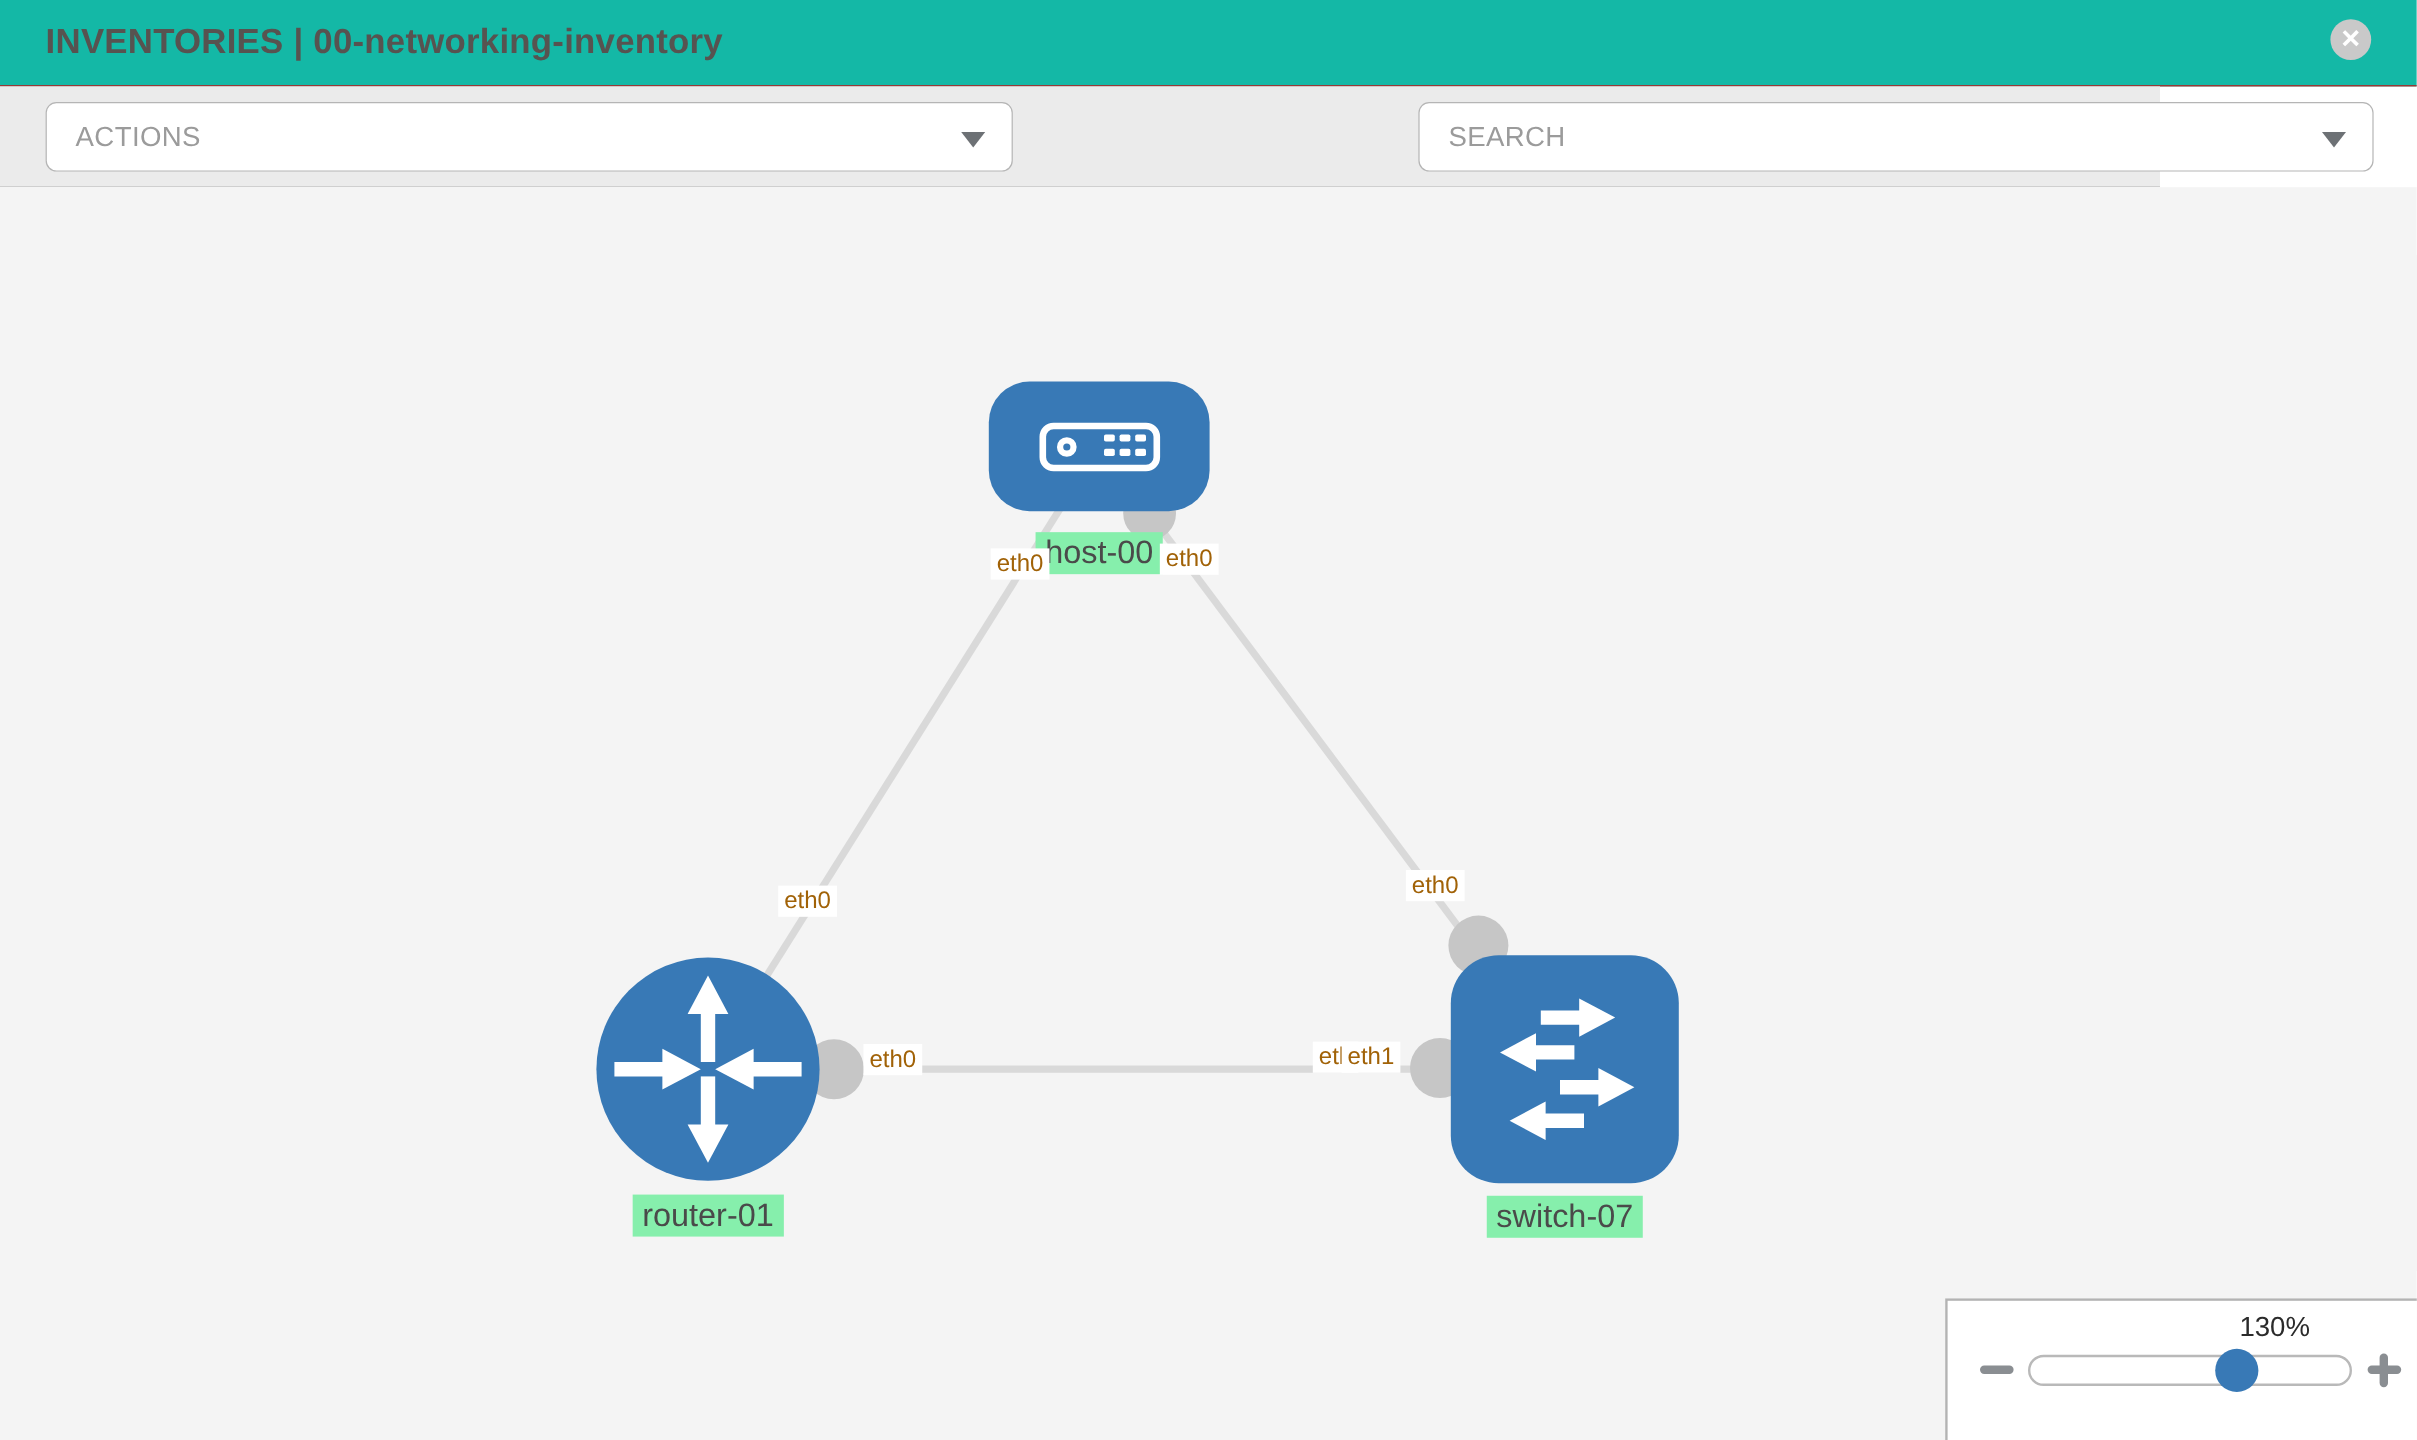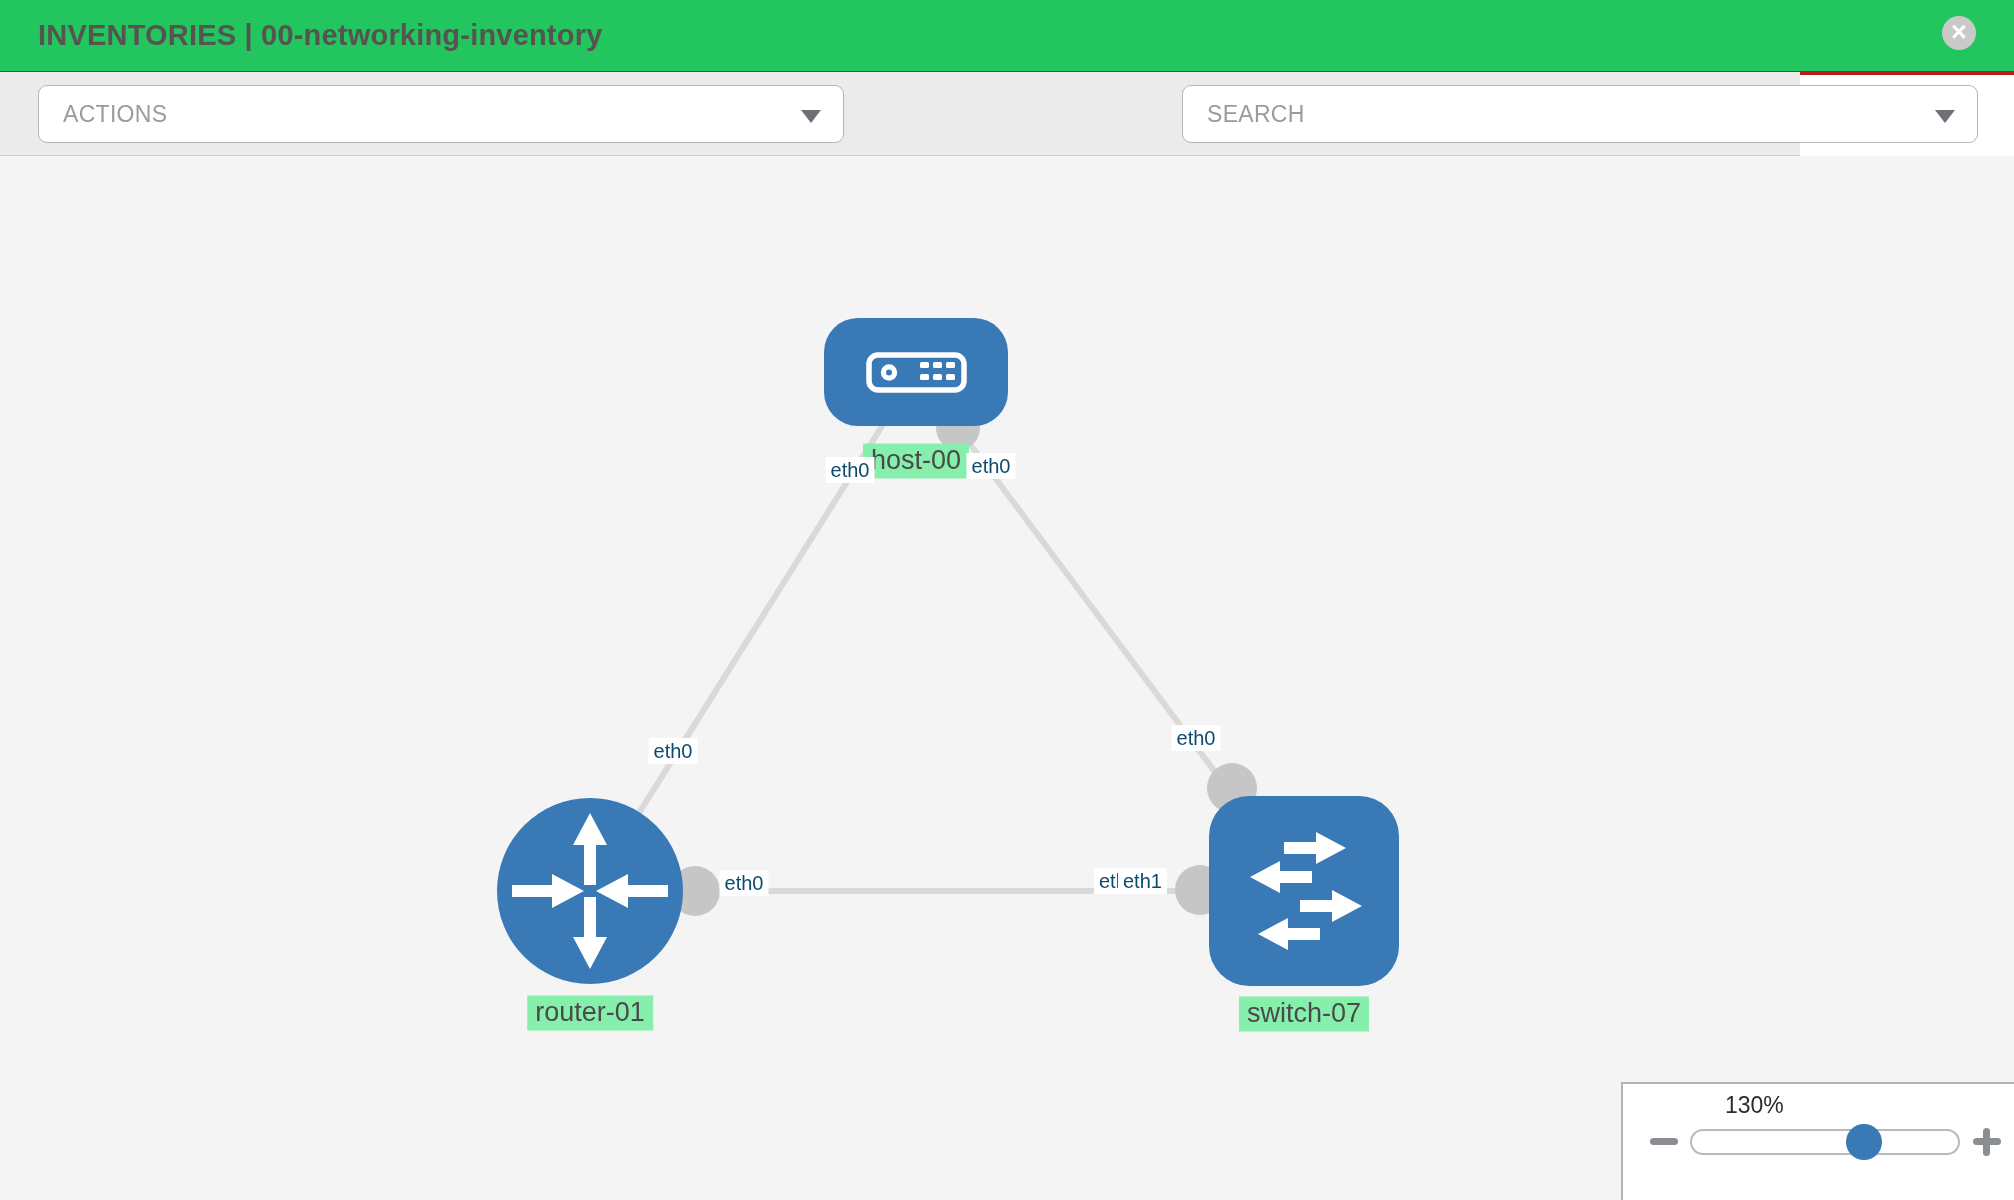--- a/index.html
+++ b/index.html
@@ -1,45 +1,45 @@
 <!DOCTYPE html>
 <html><head>
 <meta charset="utf-8">
 <style>
   html,body{margin:0;padding:0;}
   body{font-family:"Liberation Sans","DejaVu Sans",sans-serif;background:#fff;}
   .page{position:relative;width:2014px;height:1200px;overflow:hidden;background:#fff;}
 
   
-  .header{position:absolute;top:0;left:0;width:2014px;height:71px;background:#22c55e;border-bottom:4px solid #b91c1c;}
+  .header{position:absolute;top:0;left:0;width:2014px;height:71px;background:#14b8a6;border-bottom:1px solid #b91c1c;}
   .page-title{position:absolute;left:38px;top:15px;font-size:29px;font-weight:700;color:#575350;letter-spacing:.2px;line-height:40px;white-space:nowrap;}
   .close-btn{position:absolute;left:1942px;top:16px;width:34px;height:34px;border-radius:50%;background:#c9c9c9;cursor:pointer;}
   .close-btn span{display:block;width:34px;height:34px;line-height:32px;text-align:center;color:#fff;font-size:27px;font-weight:700;}
 
   
   .toolbar{position:absolute;top:72px;left:0;width:1800px;height:83px;background:#ebebeb;border-bottom:1px solid #cfcfcf;}
   .select-box{position:absolute;top:13px;height:58px;box-sizing:border-box;background:#fff;border:1px solid #b5b5b5;border-radius:9px;display:flex;align-items:center;padding:0 24px;font-size:23px;color:#9b9b9b;letter-spacing:.3px;cursor:pointer;}
   .select-actions{left:38px;width:806px;}
   .select-search{left:1182px;width:796px;text-align:right;}
   .caret{position:absolute;right:22px;top:24px;width:0;height:0;border-left:10px solid transparent;border-right:10px solid transparent;border-top:13px solid #6d7175;}
   .tool-icon{position:absolute;top:95px;cursor:pointer;}
 
   
   .canvas{position:absolute;top:156px;left:0;width:2014px;height:1044px;background:#f4f4f4;}
   .topo{position:absolute;left:0;top:0;}
 
   .node-label{position:absolute;transform:translate(-50%,-50%);background:#86efac;color:#4a4a4a;font-size:27px;padding:2px 8px;line-height:1.15;white-space:nowrap;}
-  .eth-label{position:absolute;transform:translate(-50%,-50%);background:#fff;color:#0c4a6e;font-size:20px;padding:2px 5px;line-height:1.1;white-space:nowrap;}
+  .eth-label{position:absolute;transform:translate(-50%,-50%);background:#fff;color:#a16207;font-size:20px;padding:2px 5px;line-height:1.1;white-space:nowrap;}
   .eth-pair{position:absolute;left:1094px;top:712px;height:30px;}
   .eth-clip{position:absolute;left:0;top:0;transform:none;width:28px;overflow:hidden;}
   .eth-front{position:absolute;left:24px;top:0;transform:none;}
 
   
   .zoom-panel{position:absolute;left:1621px;top:1082px;width:404px;height:124px;box-sizing:border-box;background:#fff;border:2px solid #b3b3b3;}
-  .zoom-value{position:absolute;left:102px;top:8px;width:200px;text-align:left;font-size:23px;color:#2b2b2b;}
+  .zoom-value{position:absolute;left:102px;top:8px;width:200px;text-align:right;font-size:23px;color:#2b2b2b;}
   .zoom-minus{position:absolute;left:27px;top:54px;width:28px;height:7px;border-radius:3.5px;background:#8a8e92;cursor:pointer;}
   .zoom-plus{position:absolute;left:350px;top:44px;width:28px;height:28px;cursor:pointer;}
   .zoom-plus i{position:absolute;left:0;top:10px;width:28px;height:7px;border-radius:3.5px;background:#8a8e92;}
   .zoom-plus i.v{left:10px;top:0;width:7px;height:28px;}
   .zoom-track{position:absolute;left:67px;top:45px;width:270px;height:26px;box-sizing:border-box;background:#fff;border:2px solid #b9b9b9;border-radius:13px;cursor:pointer;}
   .zoom-handle{position:absolute;left:223px;top:40px;width:36px;height:36px;border-radius:50%;background:#3879b6;cursor:grab;}
 </style>
 </head>
 <body>
 

